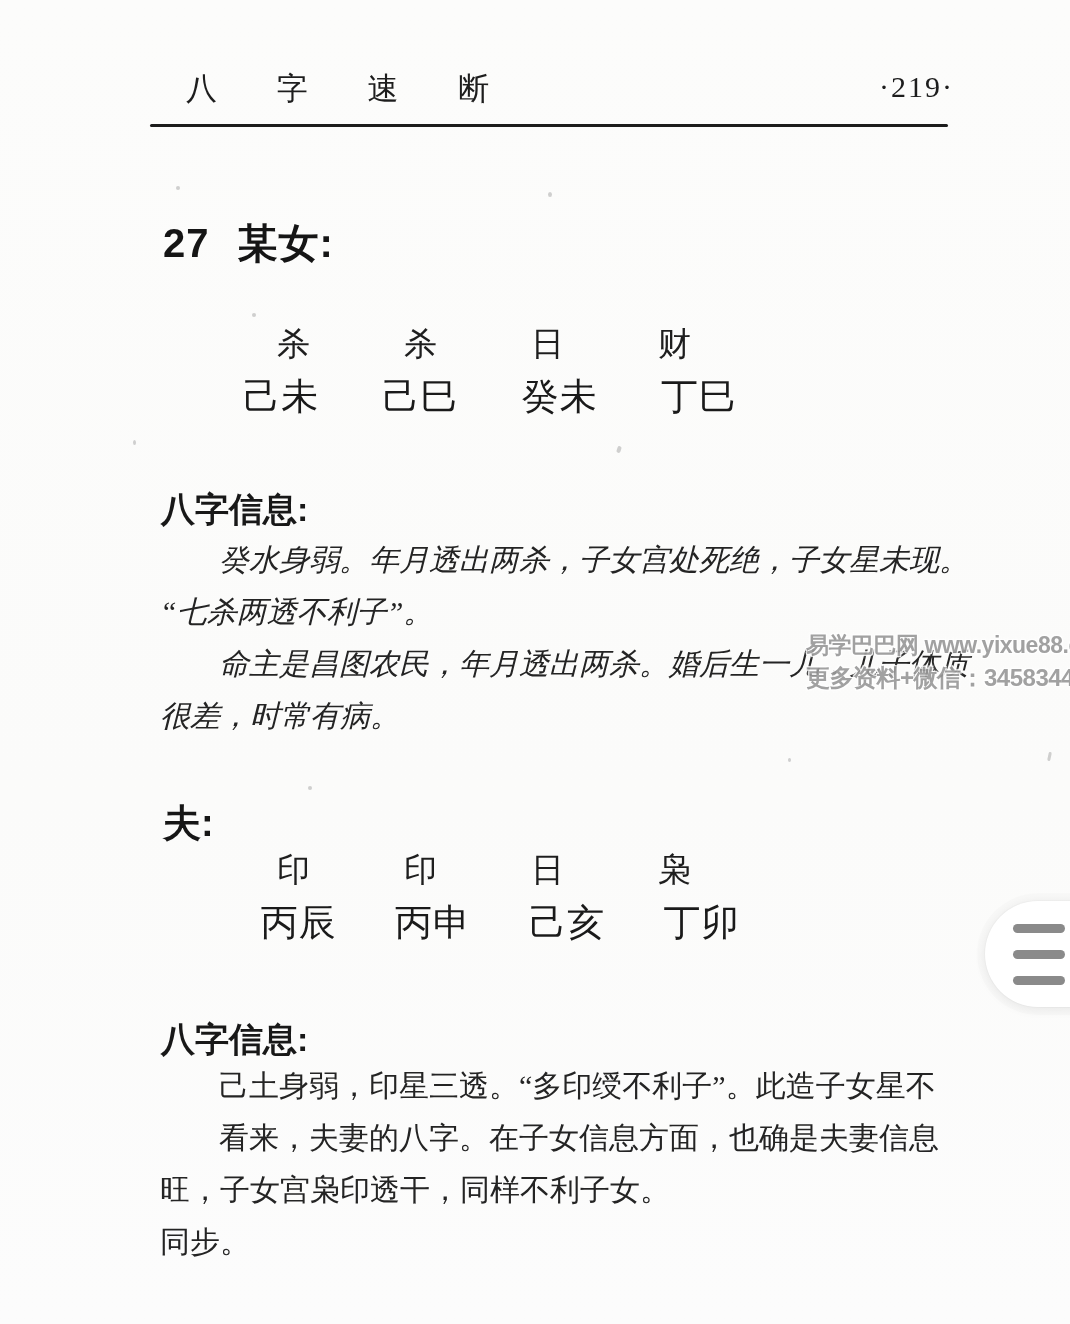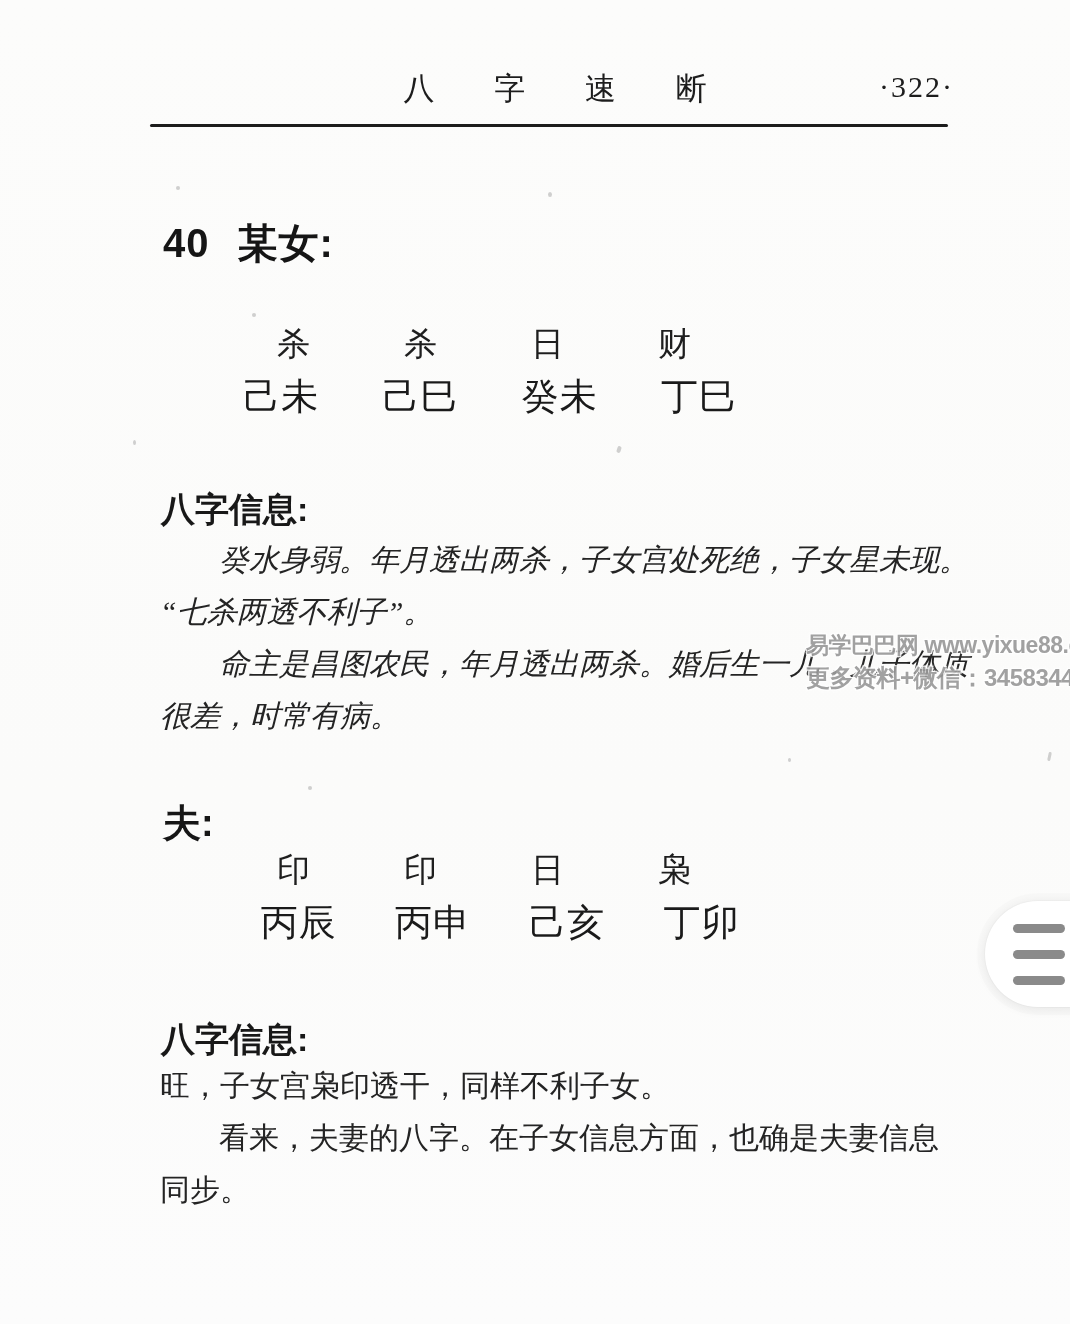--- a/index.html
+++ b/index.html
@@ -4,21 +4,21 @@
 <style>
   html,body{margin:0;padding:0;}
   .page{
     position:relative; width:1070px; height:1324px; overflow:hidden;
     background:linear-gradient(180deg,#fcfcfb 0%,#fbfbfa 60%,#fcfcfc 100%);
     font-family:"Liberation Serif","DejaVu Serif",serif; color:#232323;
   }
   
   .header{position:absolute; left:160px; top:68px; width:790px; height:44px;}
   .book-title{
-    position:absolute; left:0; right:0; top:0; text-align:center;
+    position:absolute; left:0; right:0; top:0; text-align:left;
     font-size:31px; letter-spacing:26px; padding-left:26px; color:#1d1d1d;
   }
   .page-number{position:absolute; right:-4px; top:2px; font-size:30px; letter-spacing:2px; color:#1d1d1d;}
   .header-rule{position:absolute; left:150px; top:124px; width:798px; height:3px; background:#1c1c1c; border-radius:2px;}
 
   
   .case-heading{
     position:absolute; left:163px; top:216px;
     font-family:"Liberation Sans","DejaVu Sans",sans-serif; font-weight:bold;
     font-size:40px; color:#151515; letter-spacing:1px;
@@ -79,26 +79,26 @@
   
   .speck{position:absolute; background:#9a9a9a; border-radius:50%; opacity:.45; z-index:2;}
 </style>
 </head>
 <body>
 
 <div class="page">
 
   <div class="header">
     <span class="book-title">八 字 速 断</span>
-    <span class="page-number">·322·</span>
+    <span class="page-number">·219·</span>
   </div>
   <div class="header-rule"></div>
 
   <div class="case-heading">
-    <span>40</span><span class="case-name">某女:</span>
+    <span>27</span><span class="case-name">某女:</span>
   </div>
 
   <div class="chart chart1">
     <div class="chart-row gods">
       <span class="cell">杀</span>
       <span class="cell">杀</span>
       <span class="cell">日</span>
       <span class="cell">财</span>
     </div>
     <div class="chart-row pillars">
@@ -129,22 +129,23 @@
     <div class="chart-row pillars">
       <span class="cell">丙辰</span>
       <span class="cell">丙申</span>
       <span class="cell">己亥</span>
       <span class="cell">丁卯</span>
     </div>
   </div>
 
   <div class="info-heading second">八字信息:</div>
   <div class="para second">
+    <div class="line indent">己土身弱，印星三透。“多印绶不利子”。此造子女星不</div>
+    <div class="line indent">看来，夫妻的八字。在子女信息方面，也确是夫妻信息</div>
     <div class="line">旺，子女宫枭印透干，同样不利子女。</div>
-    <div class="line indent">看来，夫妻的八字。在子女信息方面，也确是夫妻信息</div>
     <div class="line">同步。</div>
   </div>
 
   <div class="watermark">
     <div class="wm-line1">易学巴巴网 www.yixue88.cn</div>
     <div class="wm-line2">更多资料+微信：3458344044</div>
   </div>
 
   <div class="menu-button">
     <span class="menu-bar"></span>

